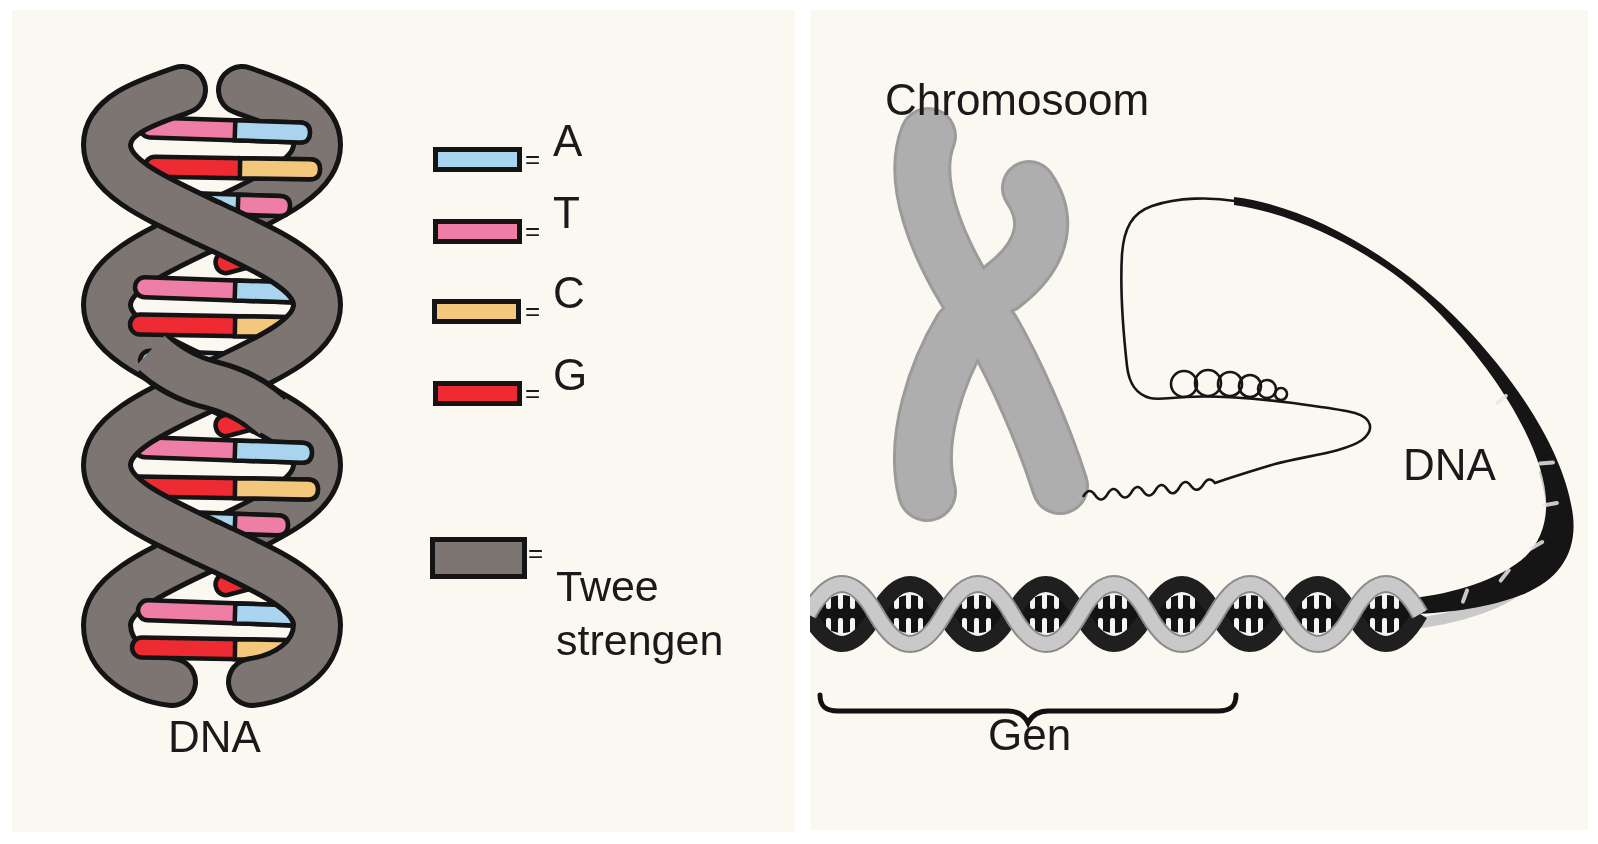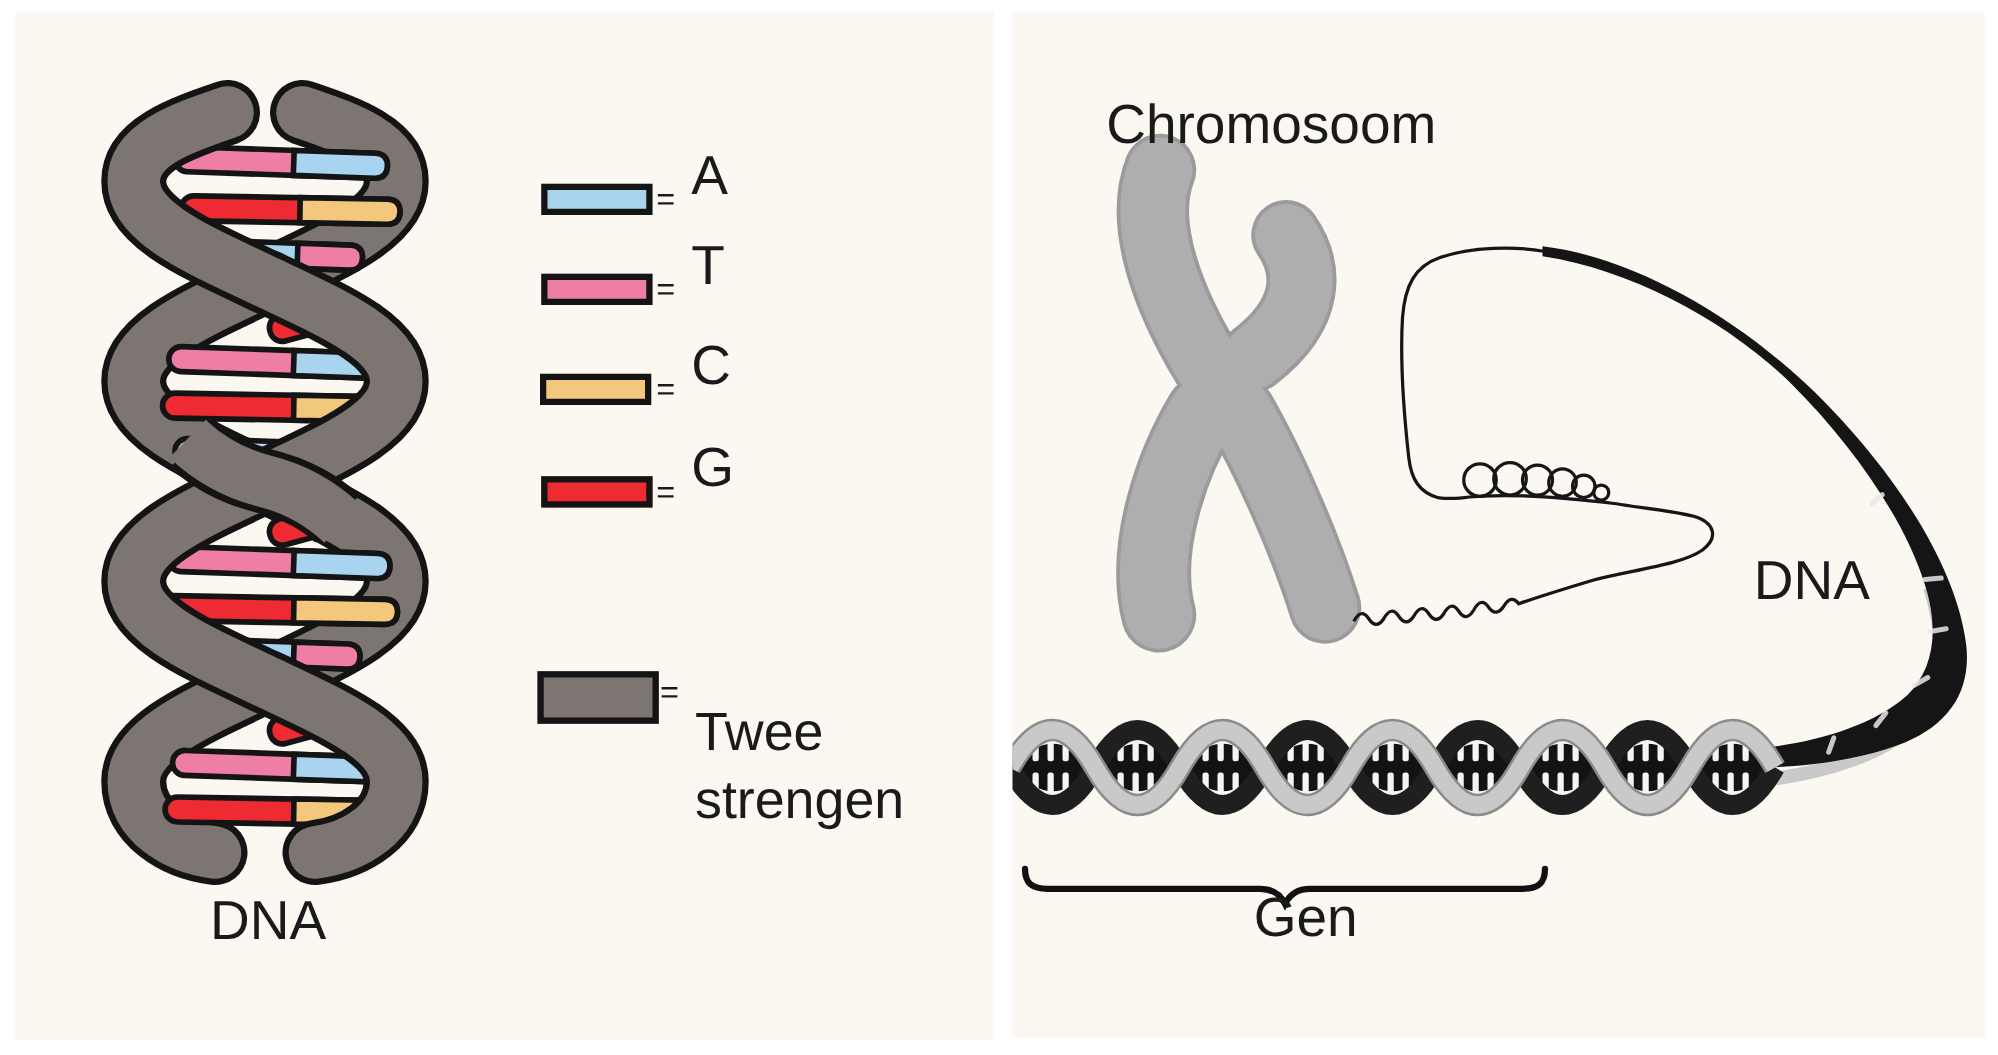--- a/index.html
+++ b/index.html
@@ -197,15 +197,15 @@
         <path d="M 808,614 Q 842,554 876,614 Q 910,674 944,614 Q 978,554 1012,614 Q 1046,674 1080,614 Q 1114,554 1148,614 Q 1182,674 1216,614 Q 1250,554 1284,614 Q 1318,674 1352,614 Q 1386,554 1420,614" fill="none" stroke="#8b8b8b" stroke-width="18"></path>
         <path d="M 808,614 Q 842,554 876,614 Q 910,674 944,614 Q 978,554 1012,614 Q 1046,674 1080,614 Q 1114,554 1148,614 Q 1182,674 1216,614 Q 1250,554 1284,614 Q 1318,674 1352,614 Q 1386,554 1420,614" fill="none" stroke="#c9c9c9" stroke-width="14"></path>
       </g>
 
       <path d="M 820,695 C 820,707 826,711 838,711 L 1008,711 C 1018,711 1024,715 1028,723 C 1032,715 1038,711 1048,711 L 1218,711 C 1230,711 1236,707 1236,695" fill="none" stroke="#111111" stroke-width="5" stroke-linecap="round"></path>
     </svg>
   </div>
 
   <div class="lbl big" style="left:885px;top:50px;margin-top:27px;">Chromosoom</div>
   <div class="lbl big" style="left:1403px;top:442px;">DNA</div>
-  <div class="lbl big" style="left:988px;top:712px;margin-left:15px;">Gen</div>
+  <div class="lbl big" style="left:988px;top:712px;">Gen</div>
 
 </div>
 
 </body></html>

